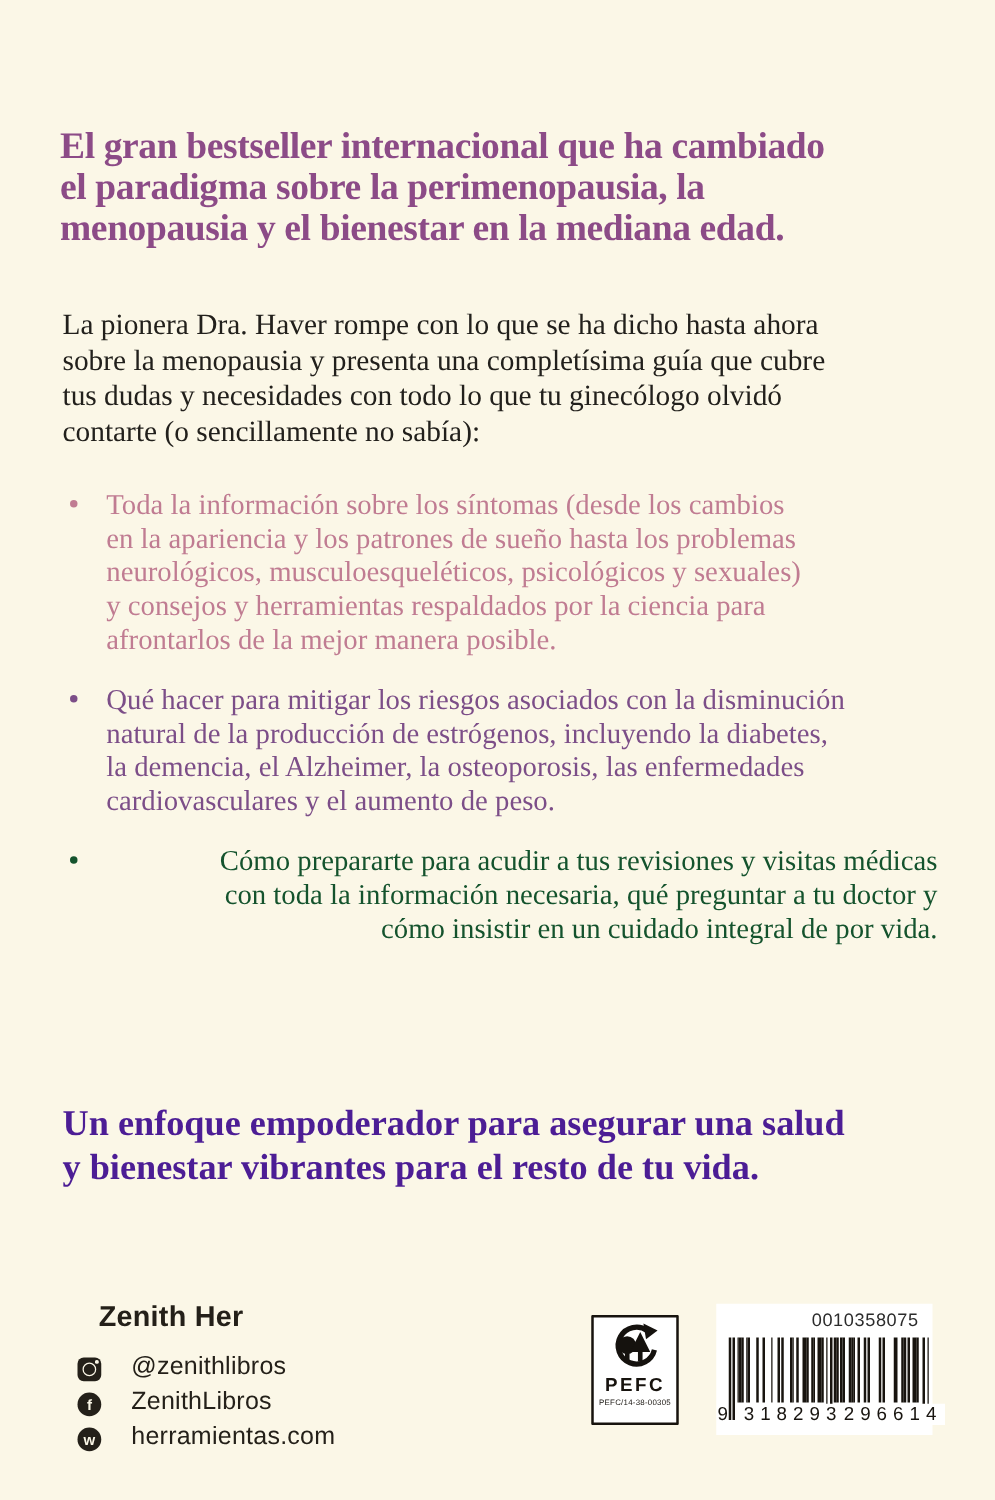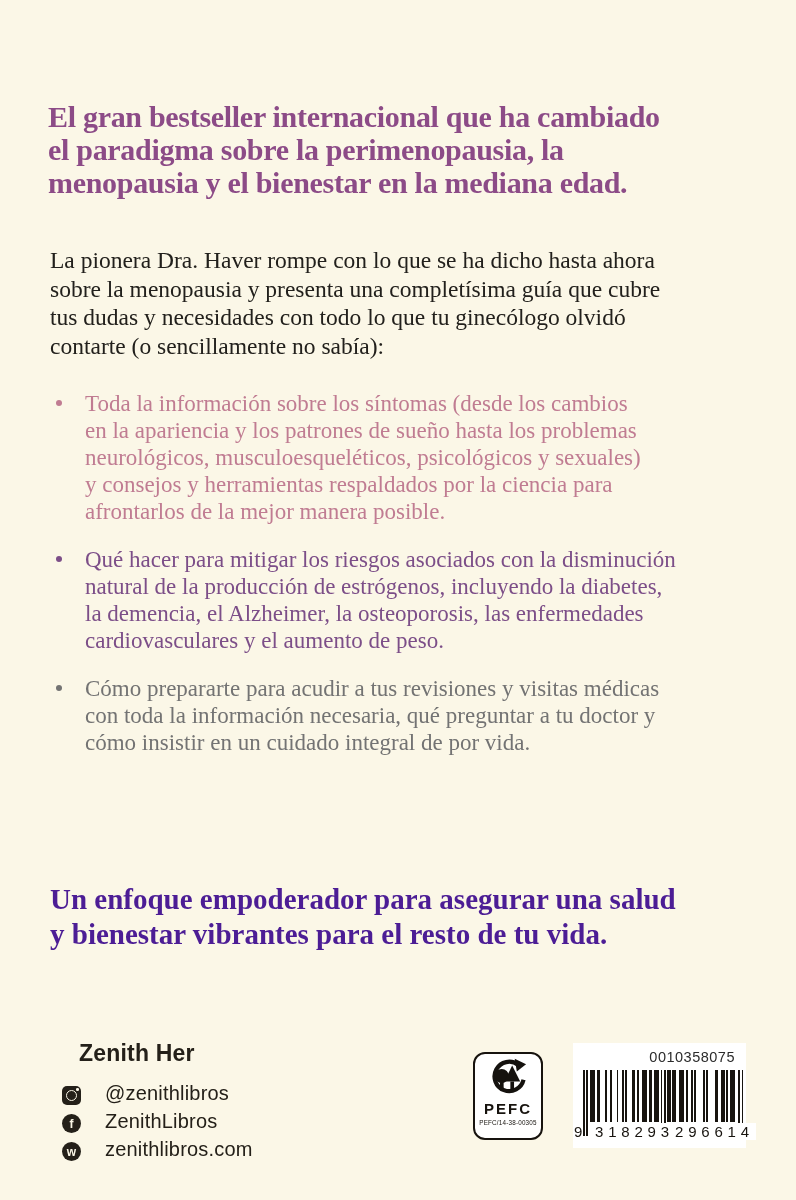--- a/index.html
+++ b/index.html
@@ -57,21 +57,21 @@
     border:1.7px solid #FBF7E7;border-radius:50%;box-sizing:border-box;
   }
   .ig-icon::after{
     content:"";position:absolute;width:2.6px;height:2.6px;border-radius:50%;
     background:#FBF7E7;top:2.4px;right:2.4px;
   }
   
   .pefc{
     position:absolute;left:473px;top:1052px;
     width:70px;height:88px;background:#ffffff;
-    border:2.5px solid #17130e;border-radius:12px;
+    border:2.5px solid #17130e;border-radius:1px;
     box-sizing:border-box;
     display:flex;flex-direction:column;align-items:center;justify-content:flex-start;
     padding-top:4px;
   }
   .pefc-label{
     font-family:"Liberation Sans",sans-serif;font-weight:bold;
     font-size:15px;letter-spacing:2px;color:#17130e;line-height:15px;margin-top:1px;
   }
   .pefc-cert{
     font-family:"Liberation Sans",sans-serif;
@@ -127,21 +127,21 @@
 y consejos y herramientas respaldados por la ciencia para
 afrontarlos de la mejor manera posible.</span>
     </div>
     <div class="bullet" style="color: rgb(124, 78, 136);">
       <span class="dot"></span>
       <span class="ml">Qué hacer para mitigar los riesgos asociados con la disminución
 natural de la producción de estrógenos, incluyendo la diabetes,
 la demencia, el Alzheimer, la osteoporosis, las enfermedades
 cardiovasculares y el aumento de peso.</span>
     </div>
-    <div class="bullet" style="color: #737373;">
+    <div class="bullet" style="color: #14532d; text-align: right;">
       <span class="dot"></span>
       <span class="ml">Cómo prepararte para acudir a tus revisiones y visitas médicas
 con toda la información necesaria, qué preguntar a tu doctor y
 cómo insistir en un cuidado integral de por vida.</span>
     </div>
   </div>
 
   <div class="conclusion ml">Un enfoque empoderador para asegurar una salud
 y bienestar vibrantes para el resto de tu vida.</div>
 
@@ -150,21 +150,21 @@
     <div class="social-row">
       <span class="ig-icon"></span>
       <span class="social-label">@zenithlibros</span>
     </div>
     <div class="social-row">
       <span class="circle-icon">f</span>
       <span class="social-label">ZenithLibros</span>
     </div>
     <div class="social-row">
       <span class="circle-icon">w</span>
-      <span class="social-label">zenithlibros.com</span>
+      <span class="social-label">herramientas.com</span>
     </div>
   </div>
 
   <div class="pefc">
     <svg width="42" height="42" viewBox="0 0 50 50">
       <path d="M37 8 A17.5 17.5 0 1 0 43.5 26" fill="none" stroke="#15120e" stroke-width="5"></path>
       <polygon points="33,1 46.5,7.5 35.5,16" fill="#15120e"></polygon>
       <circle cx="17.5" cy="21.5" r="8.5" fill="#15120e"></circle>
       <rect x="15.4" y="27" width="4.4" height="10" fill="#15120e"></rect>
       <polygon points="30,9 39.5,28 20.5,28" fill="#15120e"></polygon>

